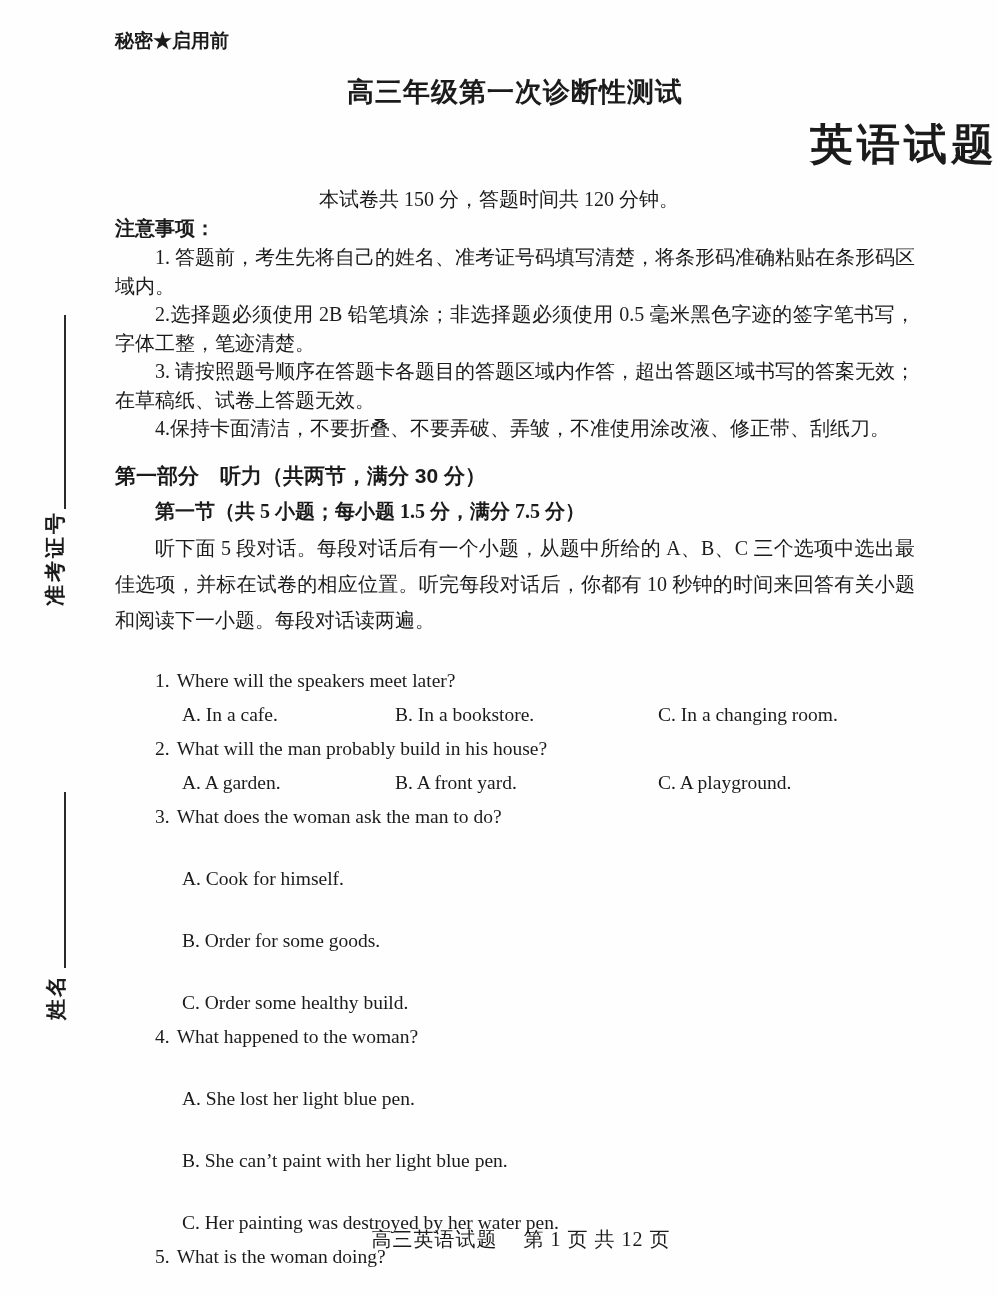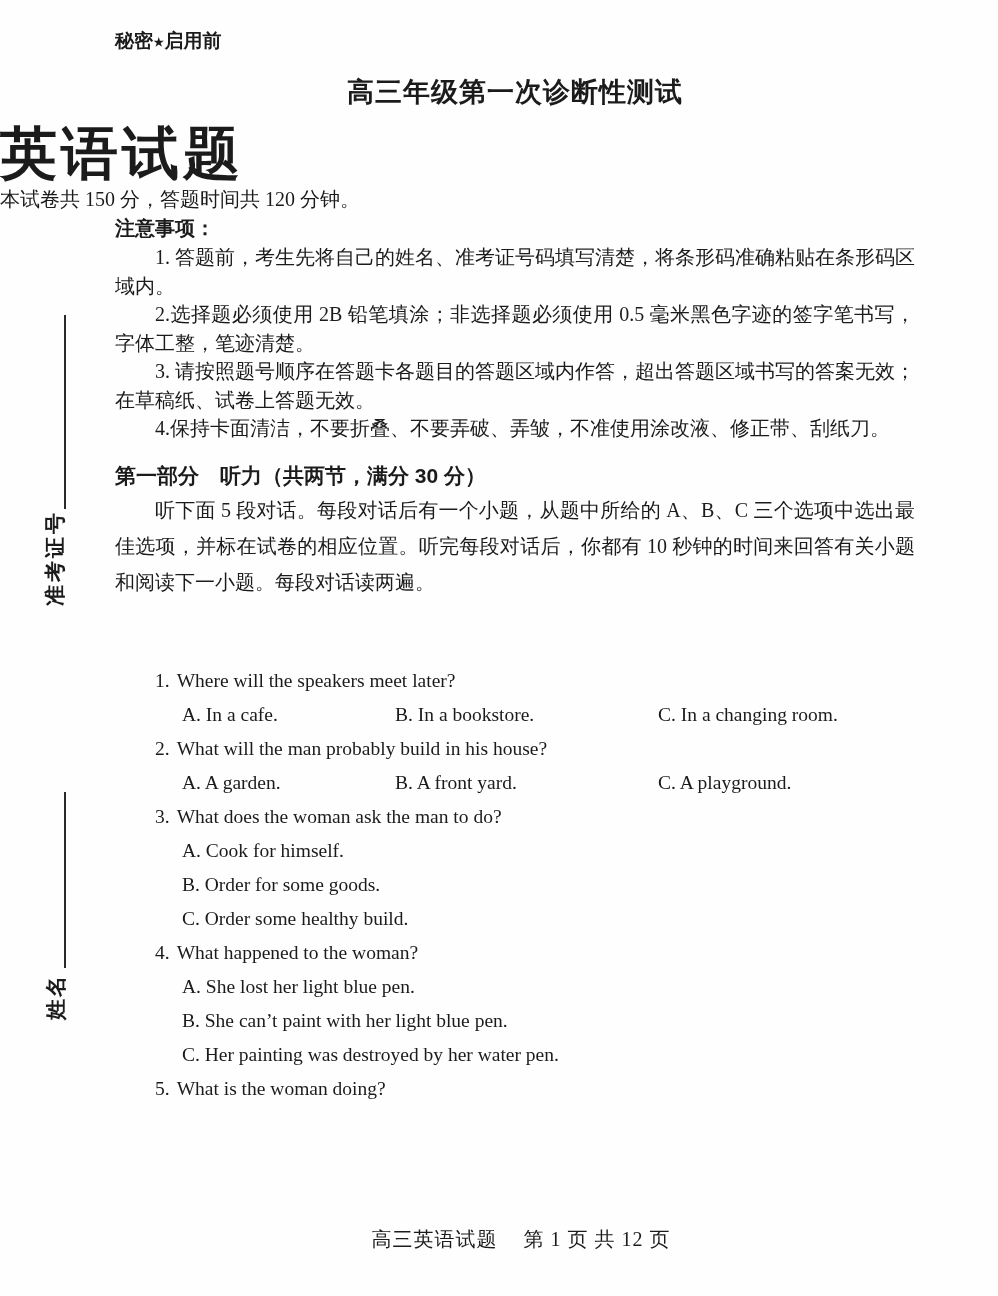--- a/index.html
+++ b/index.html
@@ -29,38 +29,38 @@
     font-size: 21px; letter-spacing: 3px; text-align: center;
   }
   .v-label-name {
     left: 31px; top: 984px; width: 48px; height: 26px;
     font-size: 21px; letter-spacing: 2px; text-align: center;
   }
 
   
   .classification {
     position: absolute; left: 115px; top: 28px;
-    font-family: Liberation Mono, monospace;
+    font-family: Liberation Sans, sans-serif;
     font-weight: bold; font-size: 19px;
   }
   .exam-title {
     position: absolute; left: 0; top: 74px; width: 100%;
     text-align: center;
     font-family: "Liberation Sans", "DejaVu Sans", sans-serif;
     font-weight: bold; font-size: 27px; letter-spacing: 1px; padding-left: 32px;
   }
   .subject-title {
     position: absolute; left: 0; top: 116px; width: 100%;
-    text-align: left;
+    text-align: right;
     font-family: "Liberation Sans", "DejaVu Sans", sans-serif;
-    font-weight: bold; font-size: 57px; letter-spacing: 4px;
+    font-weight: bold; font-size: 43px; letter-spacing: 4px;
   }
   .exam-info {
     position: absolute; left: 0; top: 186px; width: 100%;
-    text-align: left; font-size: 20px;
+    text-align: center; font-size: 20px;
   }
 
   
   .notices { position: absolute; left: 115px; top: 213px; width: 800px; }
   .notices-heading {
     font-family: "Liberation Sans", "DejaVu Sans", sans-serif;
     font-weight: bold; font-size: 20px; line-height: 30px;
   }
   .notice-item {
     font-size: 20px; line-height: 28.5px;
@@ -83,21 +83,21 @@
   
   .questions {
     position: absolute; left: 115px; top: 664px; width: 800px;
     font-size: 19.5px; line-height: 34px;
   }
   .q-line { padding-left: 40px; }
   .q-num { margin-right: 7px; }
   .opt-row { display: flex; padding-left: 67px; }
   .opt-row .opt-a { width: 213px; }
   .opt-row .opt-b { width: 263px; }
-  .opt-col .opt { display: block; padding-left: 67px; }
+  .opt-col .opt { display: block; padding-left: 67px; margin-top: 28px; }
 
   
   .footer {
     position: absolute; left: 0; top: 1226px; width: 100%;
     text-align: center; font-size: 20px;
     padding-left: 44px; letter-spacing: 1px;
   }
   .footer .doc-name { margin-right: 26px; }
 </style>
 </head>
@@ -118,20 +118,21 @@
   <div class="notices">
     <div class="notices-heading">注意事项：</div>
     <p class="notice-item">1. 答题前，考生先将自己的姓名、准考证号码填写清楚，将条形码准确粘贴在条形码区域内。</p>
     <p class="notice-item">2.选择题必须使用 2B 铅笔填涂；非选择题必须使用 0.5 毫米黑色字迹的签字笔书写，字体工整，笔迹清楚。</p>
     <p class="notice-item">3. 请按照题号顺序在答题卡各题目的答题区域内作答，超出答题区域书写的答案无效；在草稿纸、试卷上答题无效。</p>
     <p class="notice-item">4.保持卡面清洁，不要折叠、不要弄破、弄皱，不准使用涂改液、修正带、刮纸刀。</p>
   </div>
 
   <div class="part1">
     <div class="part1-heading">第一部分　听力（共两节，满分 30 分）</div>
+    <div class="section1-heading">第一节（共 5 小题；每小题 1.5 分，满分 7.5 分）</div>
     <p class="section1-instructions">听下面 5 段对话。每段对话后有一个小题，从题中所给的 A、B、C 三个选项中选出最佳选项，并标在试卷的相应位置。听完每段对话后，你都有 10 秒钟的时间来回答有关小题和阅读下一小题。每段对话读两遍。</p>
   </div>
 
   <div class="questions">
 
     <div class="question">
       <div class="q-line">
         <span class="q-num">1.</span><span class="q-text">Where will the speakers meet later?</span>
       </div>
       <div class="opt-row">

